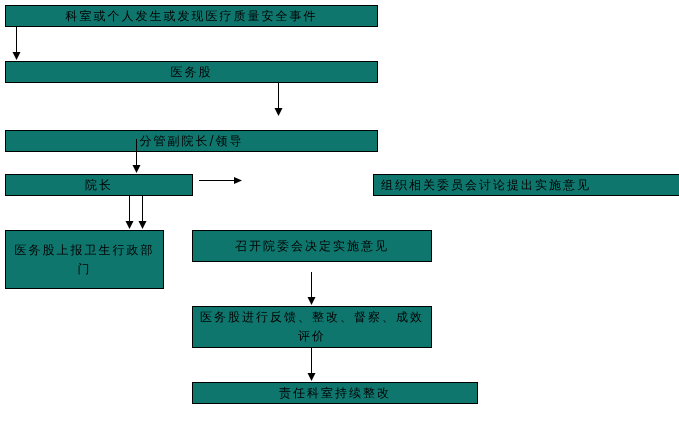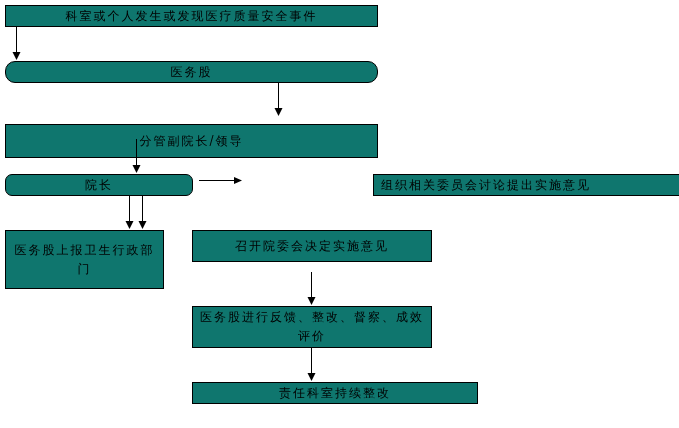--- a/index.html
+++ b/index.html
@@ -12,29 +12,29 @@
   .box span { display: block; }
   svg.arrows { position: absolute; left: 0; top: 0; }
 </style>
 </head>
 <body>
 
 <div class="box" style="left:5px;top:5px;width:373px;height:22px;">
   <span>科室或个人发生或发现医疗质量安全事件</span>
 </div>
 
-<div class="box" style="left:5px;top:61px;width:373px;height:22px;border-radius:10px;">
+<div class="box" style="left:5px;top:61px;width:373px;height:22px;">
   <span>医务股</span>
 </div>
 
-<div class="box" style="left:5px;top:124px;width:373px;height:34px;justify-content:center;">
+<div class="box" style="left:5px;top:130px;width:373px;height:22px;justify-content:center;">
   <span>分管副院长/领导</span>
 </div>
 
-<div class="box" style="left:5px;top:174px;width:188px;height:22px;border-radius:7px;">
+<div class="box" style="left:5px;top:174px;width:188px;height:22px;">
   <span>院长</span>
 </div>
 
 <div class="box left" style="left:338px;top:174px;width:317px;height:22px;margin-left:35px;">
   <span>组织相关委员会讨论提出实施意见</span>
 </div>
 
 <div class="box" style="left:5px;top:230px;width:159px;height:59px;padding:0 6px;">
   <span>医务股上报卫生行政部门</span>
 </div>

